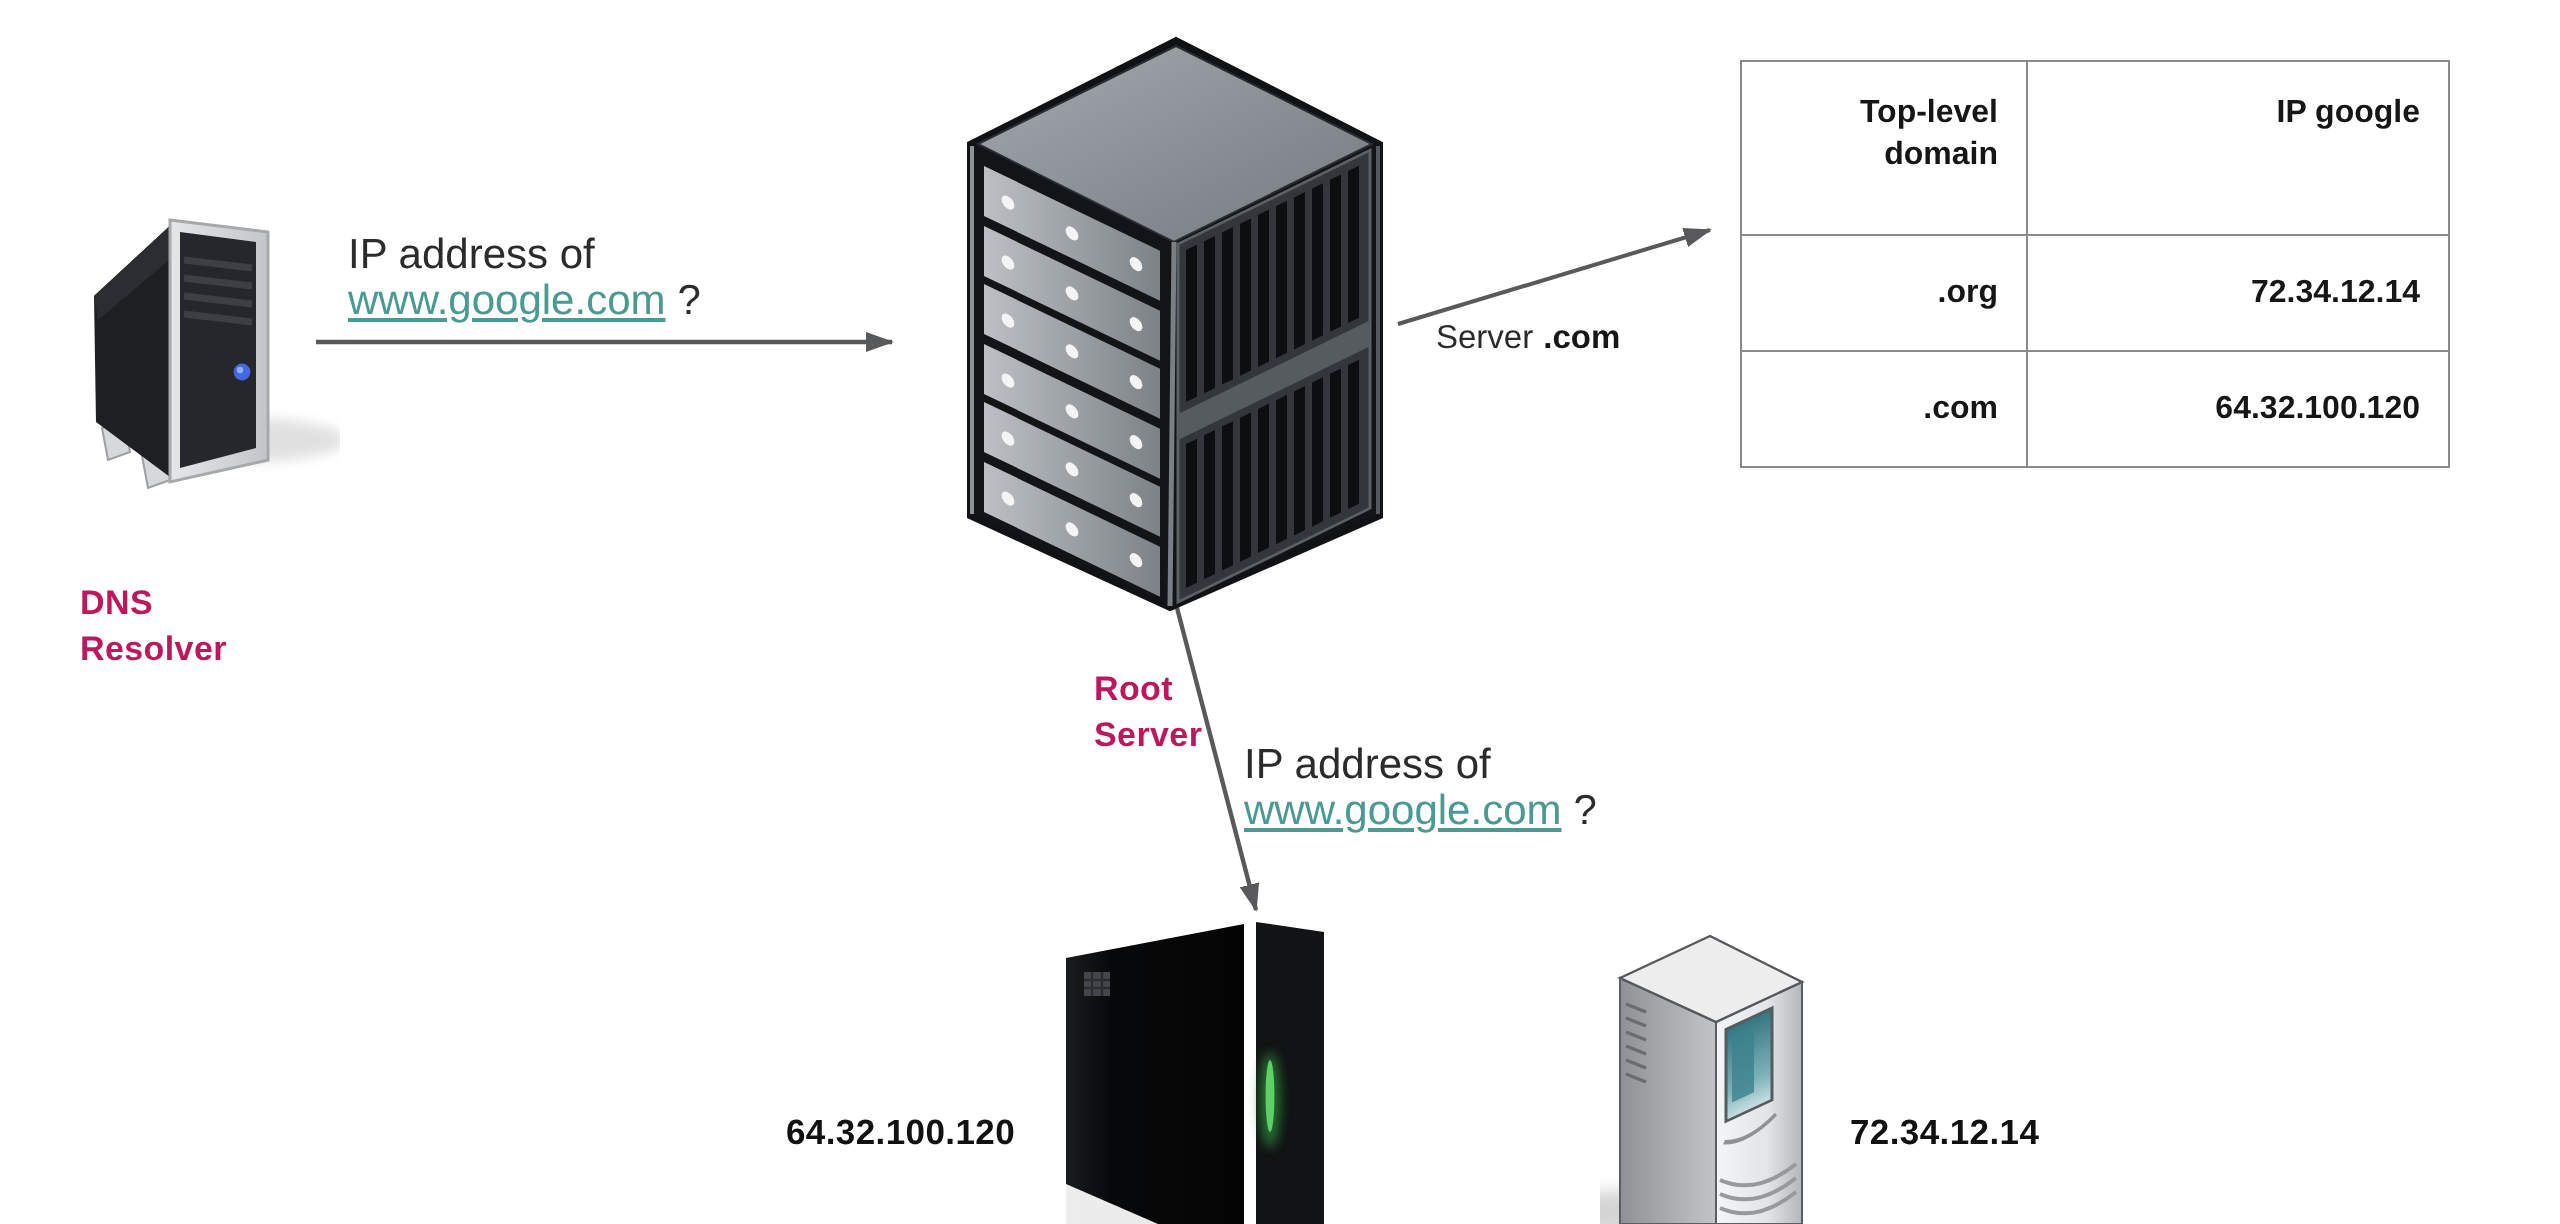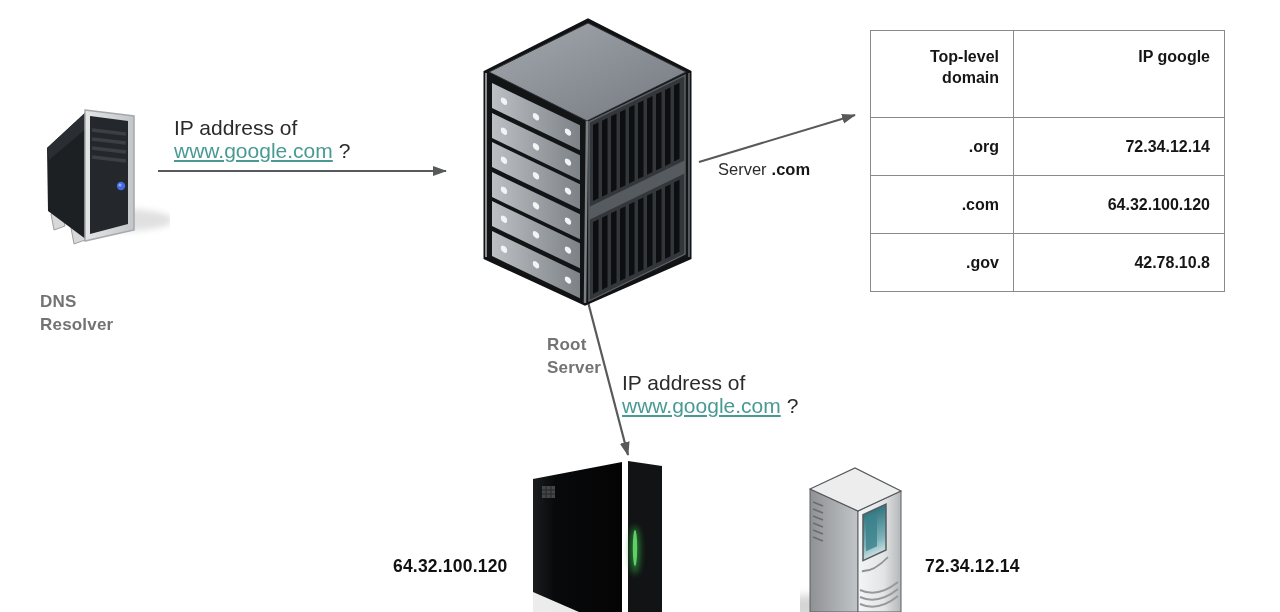--- a/index.html
+++ b/index.html
@@ -2,21 +2,21 @@
 <html><head>
 <meta charset="utf-8">
 <style>
   html,body{margin:0;padding:0;background:#ffffff;}
   #canvas{
     position:relative;width:1280px;height:612px;background:#ffffff;
     font-family:"Liberation Sans","DejaVu Sans",sans-serif;overflow:hidden;
   }
   .abs{position:absolute;}
   .label-bold{
-    font-weight:bold;color:#737373;font-size:17px;line-height:23px;
+    font-weight:bold;color:#be185d;font-size:17px;line-height:23px;
     white-space:pre-line;letter-spacing:0.2px;
   }
   .query-label{font-size:21px;color:#2b2b2b;line-height:23px;}
   .query-label .link{color:#4a9a94;text-decoration:underline;text-align:right;}
   .query-label .q{color:#2b2b2b;margin-left:6px;}
   .lookup-label{font-size:16.5px;color:#2b2b2b;}
   .lookup-label .tld{font-weight:bold;margin-left:5px;color:#161616;}
   .ip-label{font-weight:bold;font-size:17.5px;color:#111;letter-spacing:0.2px;}
 
   table.tld{
@@ -190,24 +190,20 @@
       <th>IP google</th>
     </tr>
     <tr>
       <td>.org</td>
       <td>72.34.12.14</td>
     </tr>
     <tr>
       <td>.com</td>
       <td>64.32.100.120</td>
     </tr>
-    <tr>
-      <td>.gov</td>
-      <td>42.78.10.8</td>
-    </tr>
   </tbody>
     </table>
 
   <div class="abs query-label" style="left:622px;top:371px;">
     <span>IP address of</span><br>
     <span class="link">www.google.com</span><span class="q">?</span>
   </div>
 
   <svg class="abs" style="left:525px;top:455px;" width="150" height="157" viewBox="0 0 150 157">
     <defs>

